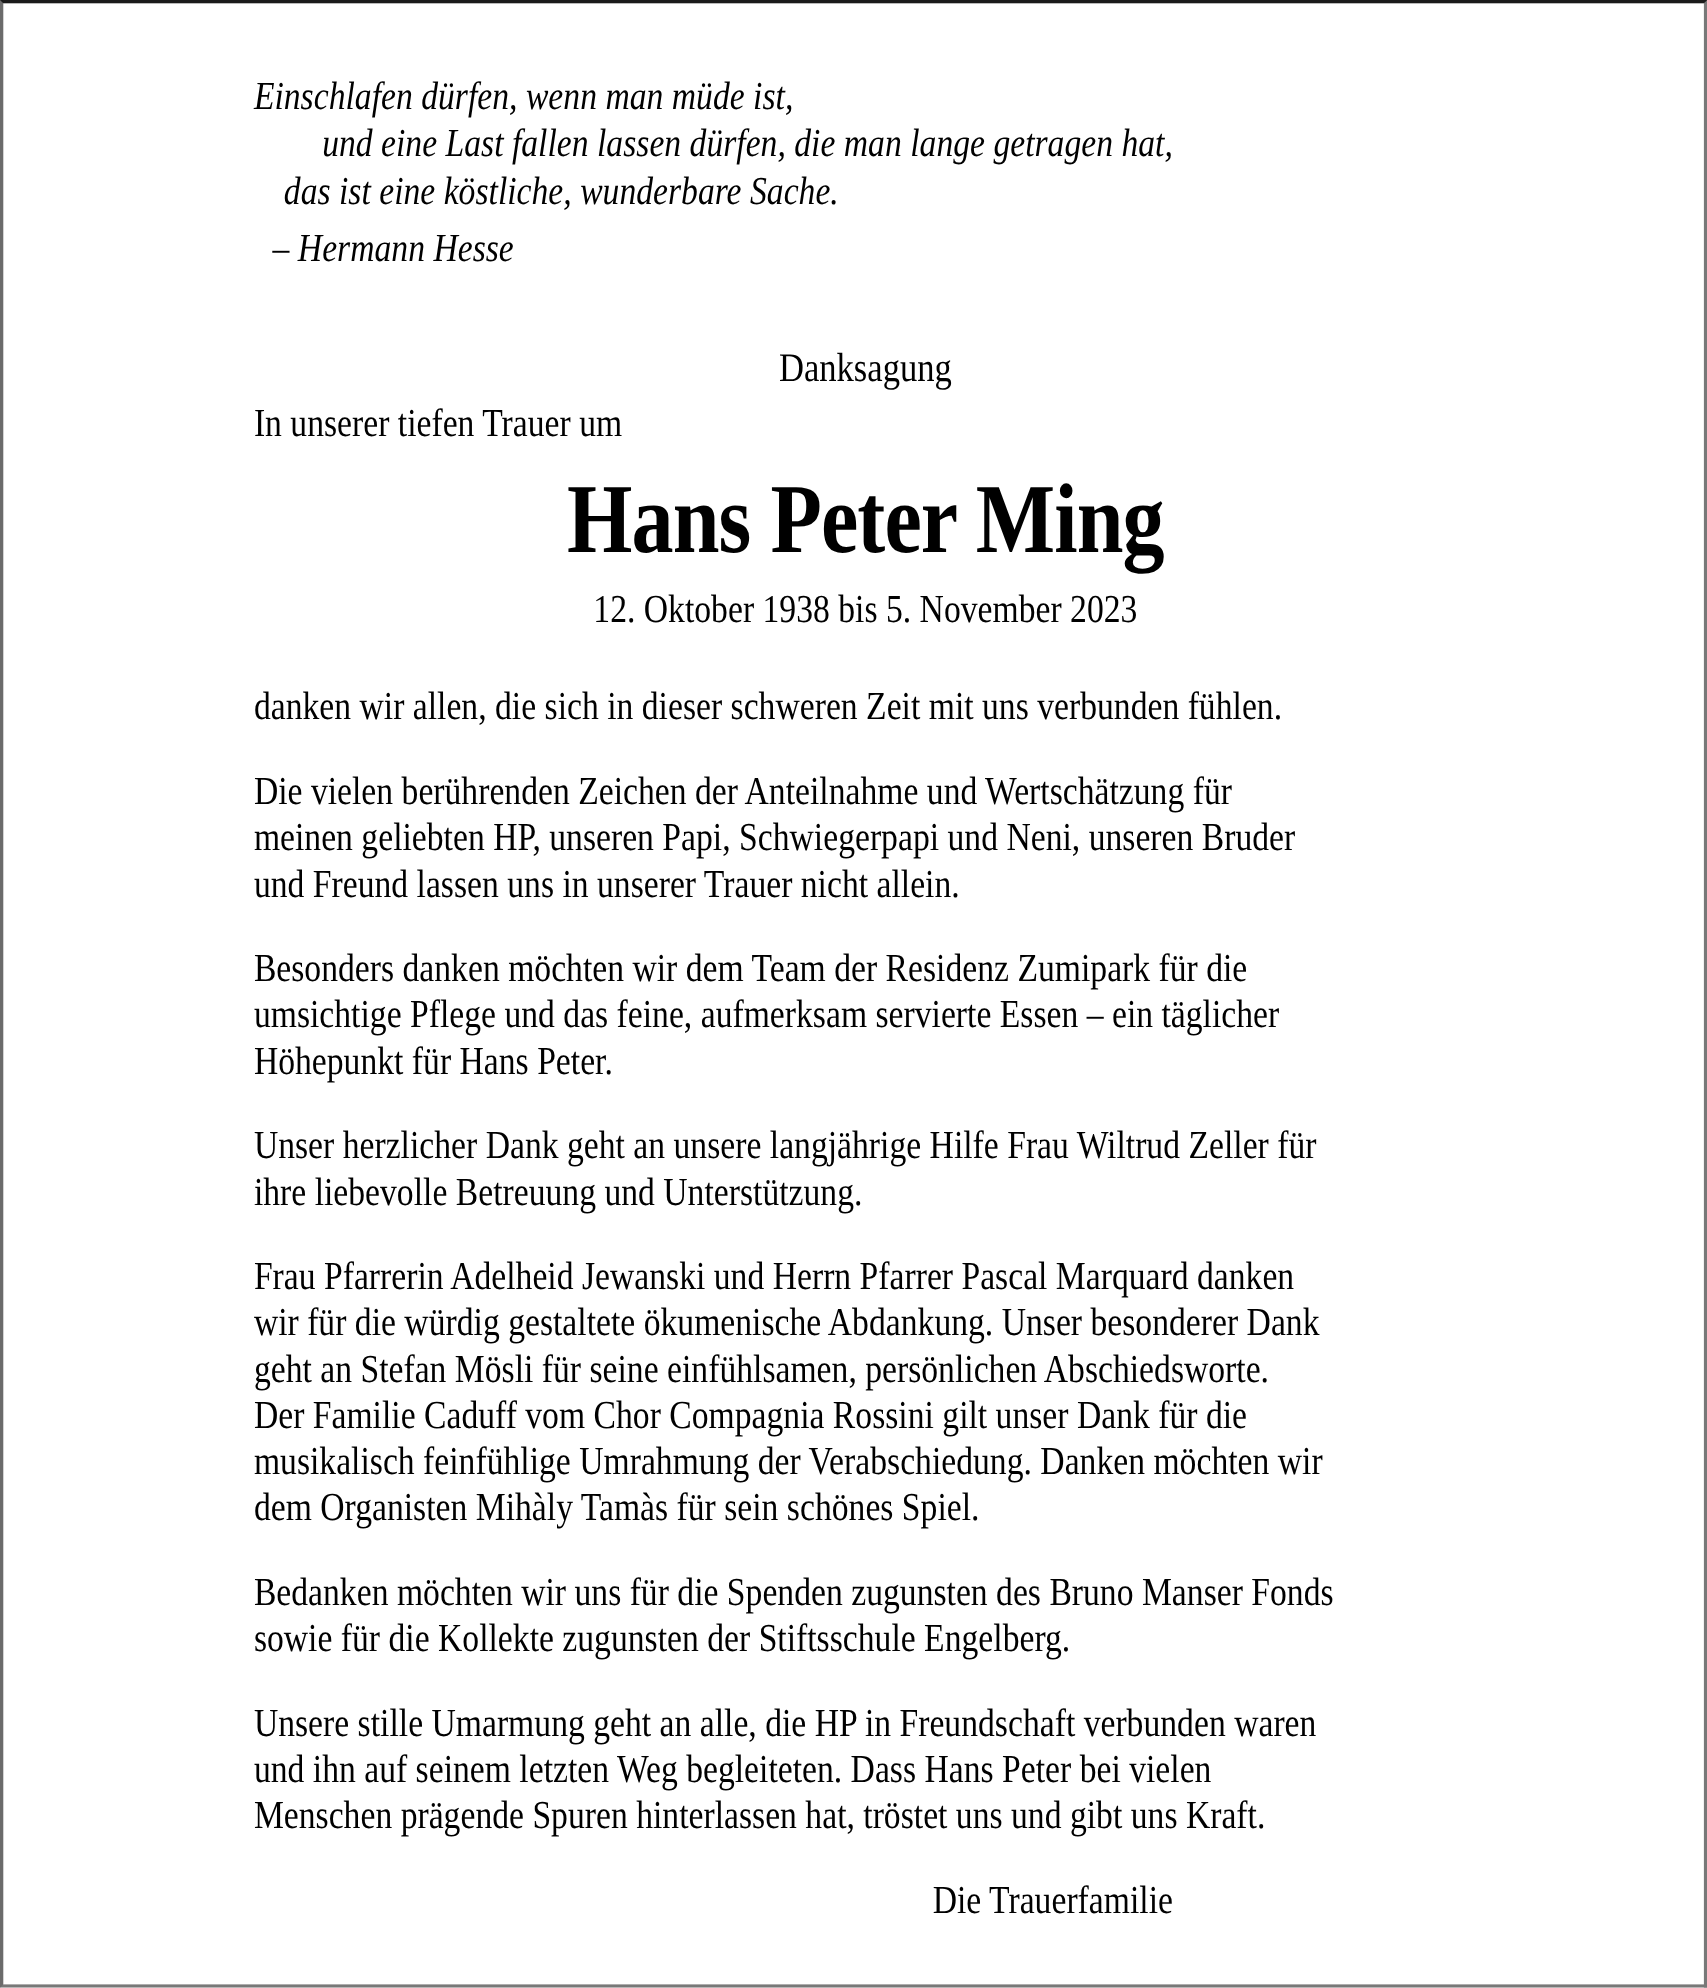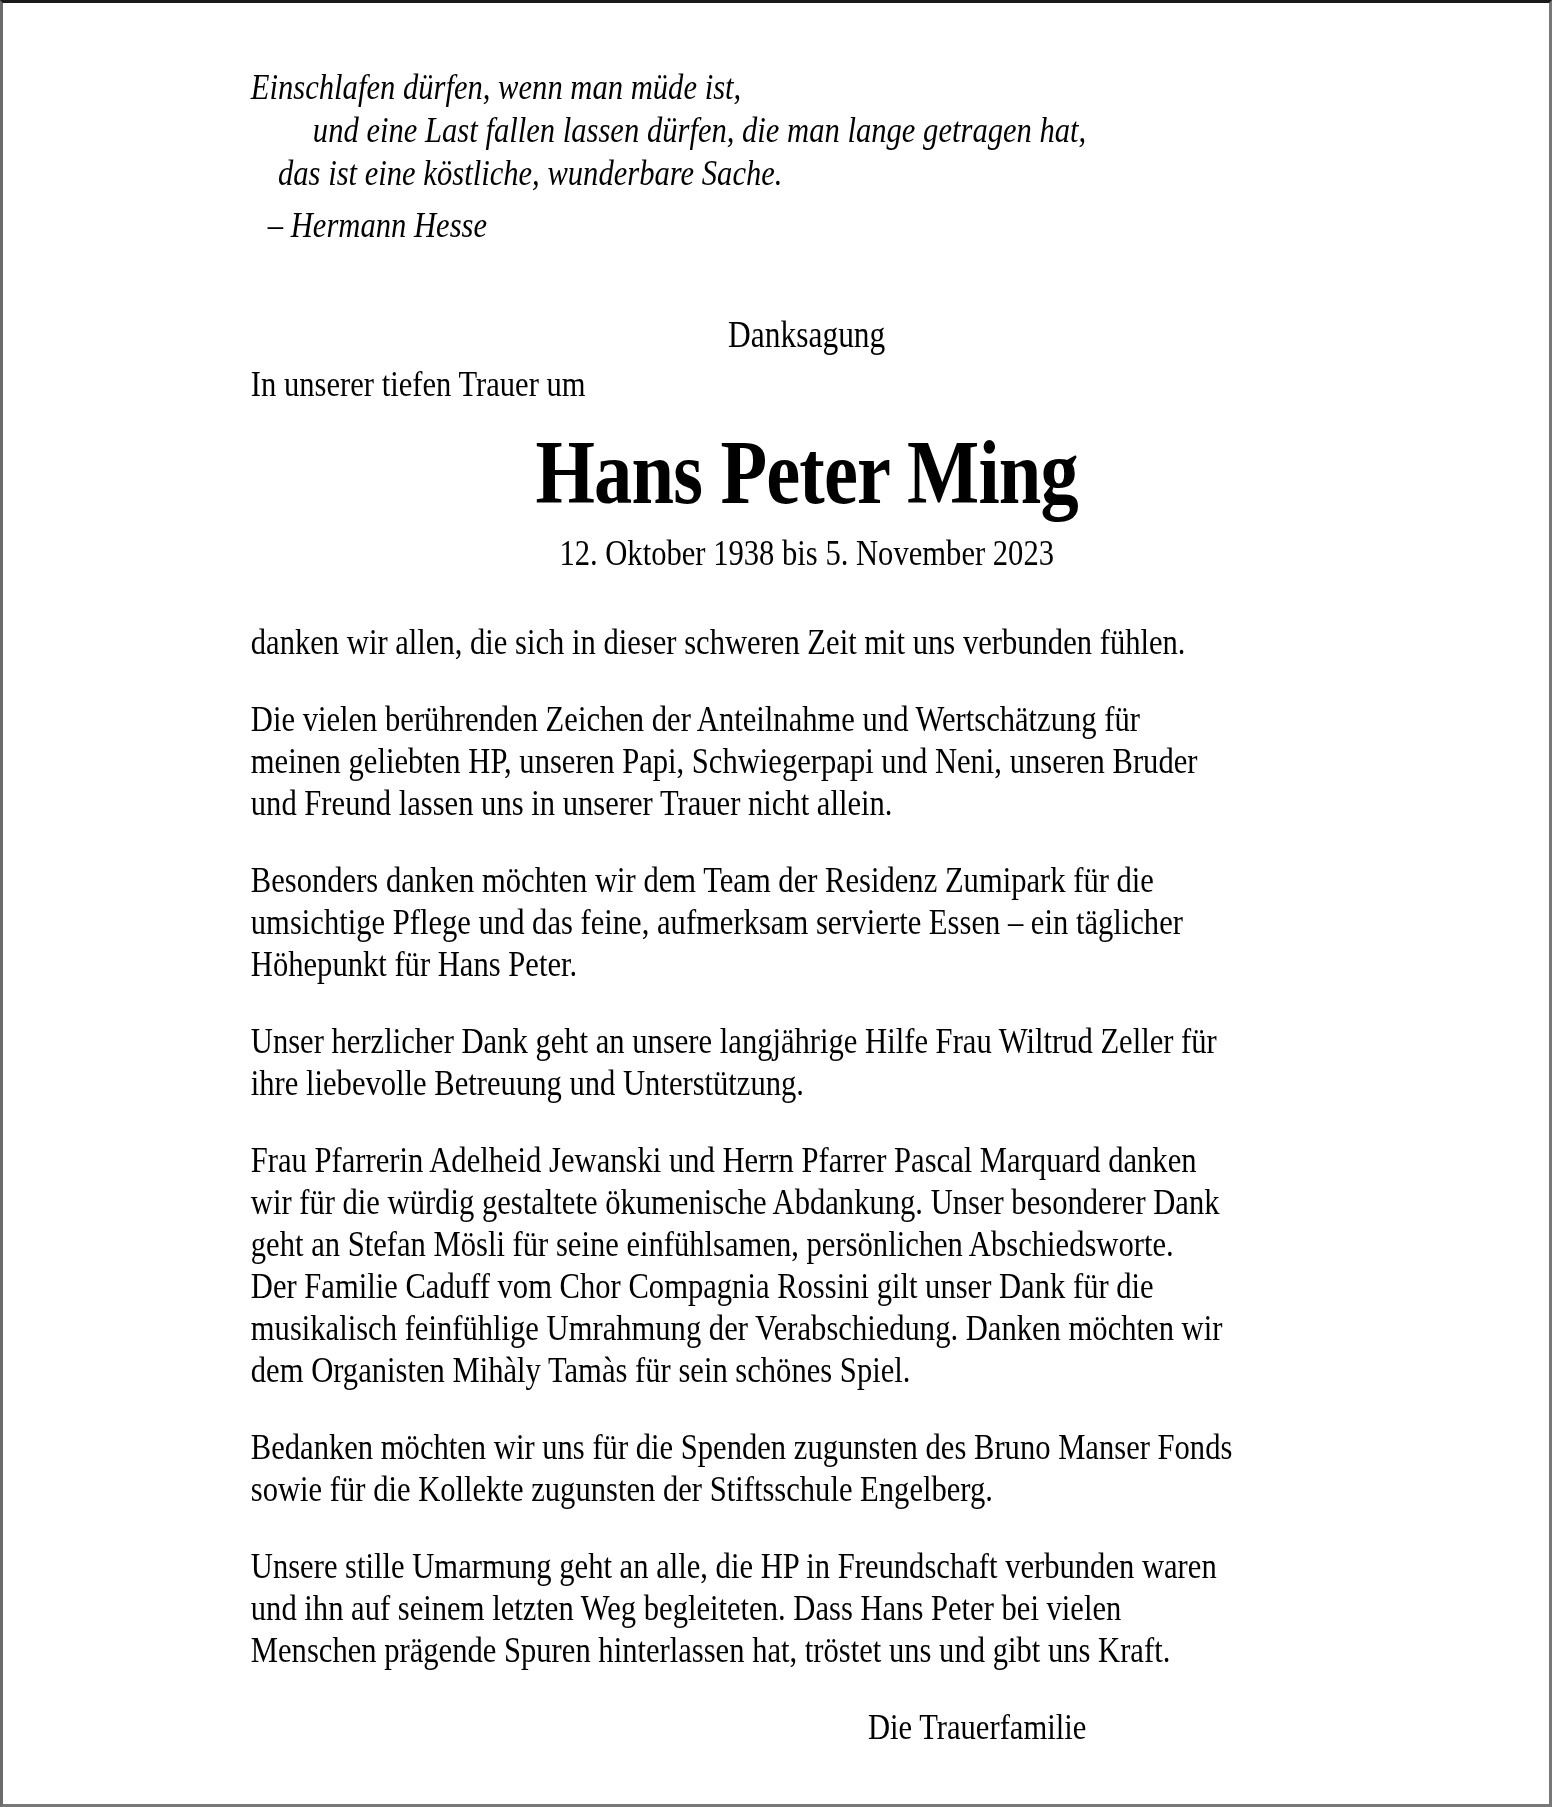--- a/index.html
+++ b/index.html
@@ -11,21 +11,20 @@
     position: relative;
     width: 1552px;
     height: 1807px;
     box-sizing: border-box;
     background: #ffffff;
     border: 3px solid;
     border-color: #1a1a1a #787878 #787878 #6b6b6b;
     overflow: hidden;
     font-family: "Liberation Serif", serif;
     color: #000000;
-    padding-left: 20px;
   }
   
   .content {
     width: 1826px;
     box-sizing: border-box;
     padding: 63px 250px 0 268px;
     transform: scaleX(0.85);
     transform-origin: 0 0;
   }
   .quote {

